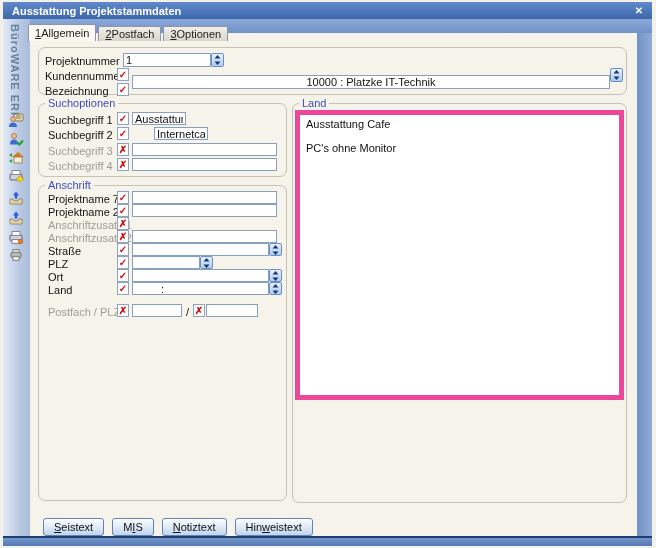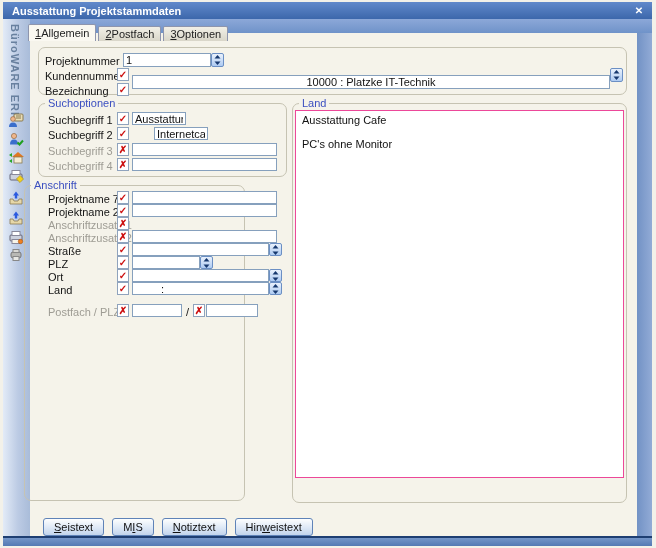--- a/index.html
+++ b/index.html
@@ -56,22 +56,22 @@
   .fld.ind{padding-left:28px;}
   .chk{width:12px;height:13px;background:#fff;border:1px solid #8fa3bd;
     font-size:10px;line-height:11px;text-align:center;color:#cc1111;font-weight:bold;cursor:default;}
   .spin{width:13px;height:13px;border:1px solid #6b8fc4;border-radius:2px;
     background:linear-gradient(180deg,#e9f1fc,#aecbf2);
     display:flex;align-items:center;justify-content:center;cursor:default;}
   .spin.tall{height:14px;}
   .spin svg{display:block;}
 
   
-  .notiz-inner{position:absolute;left:2px;top:6px;width:329px;height:368px;
-    background:#fff;border:1px solid #ec4899;padding:3px 6px;
+  .notiz-inner{position:absolute;left:2px;top:6px;width:329px;height:290px;
+    background:#fff;border:5px solid #ec4899;padding:3px 6px;
     font-size:11px;color:#111;white-space:pre-line;}
 
   
   .btnrow{left:43px;top:518px;display:flex;gap:8px;}
   .xpbtn{height:18px;padding:0 10px;border:1px solid #5f83b8;border-radius:3px;
     background:linear-gradient(180deg,#fdfefe,#dde8f6 55%,#c2d4ec);
     font-size:11px;color:#111;display:flex;align-items:center;
     font-family:"Liberation Sans",sans-serif;cursor:default;}
   .u{text-decoration:underline;}
 </style>
@@ -205,21 +205,21 @@
   <input class="abs fld" style="left: 132px; top: 127px; width: 54px; margin-left: 22px;" value="Internetca">
 
   <span class="abs lbl dis" style="left:48px;top:145px">Suchbegriff 3</span>
   <div class="abs chk" style="left:117px;top:143px">✗</div>
   <input class="abs fld" style="left: 132px; top: 143px; width: 145px;" value="">
 
   <span class="abs lbl dis" style="left:48px;top:160px">Suchbegriff 4</span>
   <div class="abs chk" style="left:117px;top:158px">✗</div>
   <input class="abs fld" style="left: 132px; top: 158px; width: 145px;" value="">
 
-  <div class="abs gbox" style="left:24px;top:185px;width:221px;height:316px">
+  <div class="abs gbox" style="left:38px;top:185px;width:249px;height:316px">
     <span class="glabel">Anschrift</span>
   </div>
 
   <span class="abs lbl" style="left:48px;top:193px">Projektname 7</span>
   <div class="abs chk" style="left:117px;top:191px">✓</div>
   <input class="abs fld" style="left: 132px; top: 191px; width: 145px;" value="">
 
   <span class="abs lbl" style="left:48px;top:206px">Projektname 2</span>
   <div class="abs chk" style="left:117px;top:204px">✓</div>
   <input class="abs fld" style="left: 132px; top: 204px; width: 145px;" value="">

